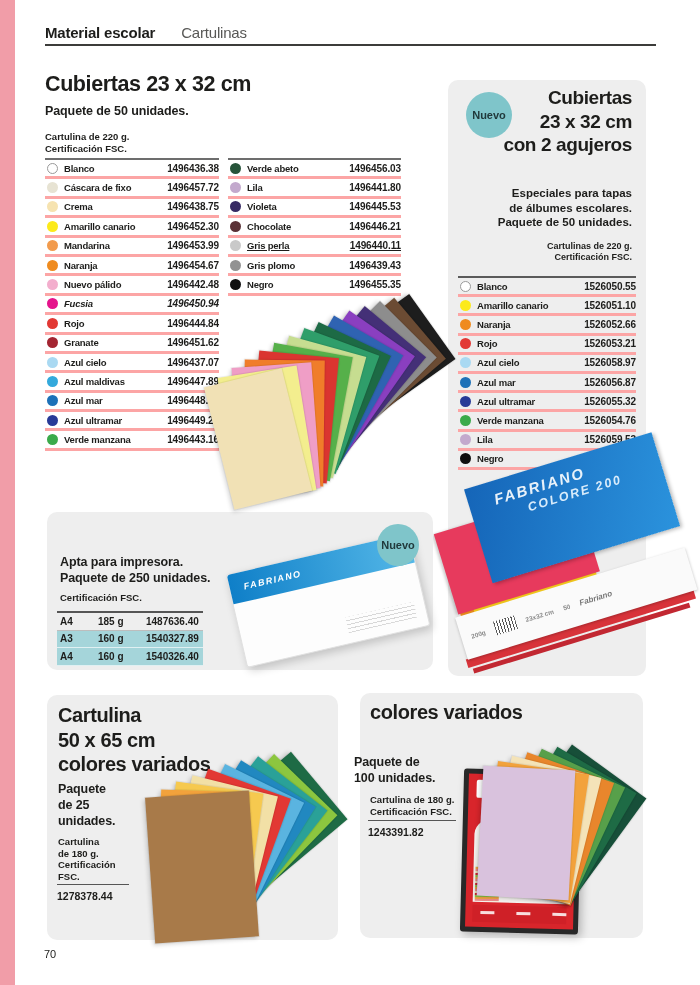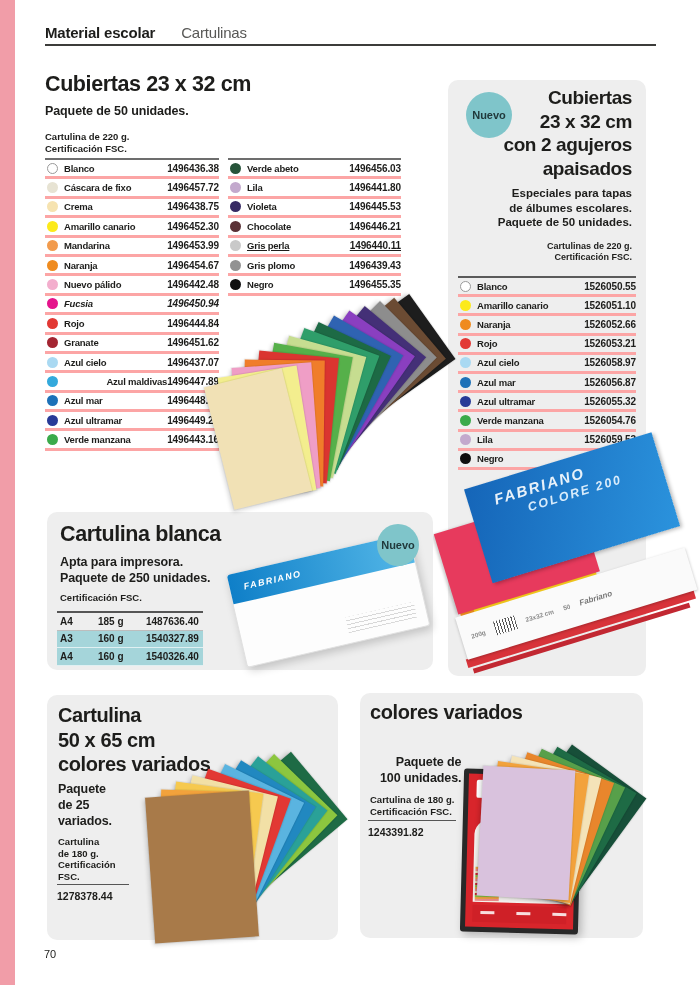--- a/index.html
+++ b/index.html
@@ -151,21 +151,21 @@
       <div class="crow" style="height: 16.4px;">
         <span class="sw" style="background: rgb(163, 37, 50);"></span>
         <span class="lb">Granate</span>
         <span class="cd">1496451.62</span>
       </div>
       <div class="crow" style="height: 16.4px;">
         <span class="sw" style="background: rgb(169, 217, 242);"></span>
         <span class="lb">Azul cielo</span>
         <span class="cd">1496437.07</span>
       </div>
-      <div class="crow" style="height: 16.4px; text-align: right;">
+      <div class="crow" style="height: 16.4px;">
         <span class="sw" style="background: rgb(51, 169, 220);"></span>
         <span class="lb">Azul maldivas</span>
         <span class="cd">1496447.89</span>
       </div>
       <div class="crow" style="height: 16.4px;">
         <span class="sw" style="background: rgb(29, 113, 184);"></span>
         <span class="lb">Azul mar</span>
         <span class="cd">1496448.57</span>
       </div>
       <div class="crow" style="height: 16.4px;">
@@ -234,21 +234,20 @@
       <div class="sheet" style="width: 80px; height: 126px; left: 134.4px; top: 19.8px; transform: rotate(49.7deg); z-index: 2; background: rgb(107, 75, 51);"></div>
       <div class="sheet" style="width: 80px; height: 126px; left: 143.2px; top: 14.4px; transform: rotate(54.6deg); z-index: 1; background: rgb(29, 29, 29);"></div>
     </div>
 
   <div class="card" style="left:448px;top:80px;width:198px;height:596px;"></div>
   <div class="badge" style="left:466px;top:92px;width:46px;height:46px;">Nuevo</div>
   <div class="abs r" style="left:470px;top:86px;width:162px;font-size:19px;font-weight:bold;letter-spacing:-0.4px;line-height:23.5px;">
     <div>Cubiertas</div>
     <div>23 x 32 cm</div>
     <div>con 2 agujeros</div>
-    <div>apaisados</div>
   </div>
   <div class="abs r" style="left:470px;top:186px;width:162px;font-size:11.5px;font-weight:bold;line-height:14.5px;">
     <div>Especiales para tapas</div>
     <div>de álbumes escolares.</div>
     <div>Paquete de 50 unidades.</div>
   </div>
   <div class="abs r" style="left:470px;top:241px;width:162px;font-size:9px;font-weight:bold;line-height:11px;">
     <div>Cartulinas de 220 g.</div>
     <div>Certificación FSC.</div>
   </div>
@@ -320,21 +319,20 @@
         <span>200g</span>
         <span class="fab-bars"></span>
         <span>23x32 cm</span>
         <span>50</span>
         <span class="script">Fabriano</span>
       </div>
     </div>
   </div>
 
   <div class="card" style="left:47px;top:512px;width:386px;height:158px;"></div>
-  <div class="abs h1" style="left:60px;top:522px;">Cartulina blanca</div>
   <div class="abs h2" style="left:60px;top:554px;">
     <div>Apta para impresora.</div>
     <div>Paquete de 250 unidades.</div>
   </div>
   <div class="abs note" style="left:60px;top:592px;">Certificación FSC.</div>
   <div id="tbl-blanca" class="ctable" style="left:57px;top:611px;width:146px;border-top-color:#555;">
       <div class="srow">
         <span class="c1">A4</span>
         <span class="c2">185 g</span>
         <span class="c3">1487636.40</span>
@@ -360,21 +358,21 @@
 
   <div class="card" style="left:47px;top:695px;width:291px;height:245px;"></div>
   <div class="abs h1" style="left:58px;top:703px;font-size:20px;line-height:24.5px;">
     <div>Cartulina</div>
     <div>50 x 65 cm</div>
     <div>colores variados</div>
   </div>
   <div class="abs h2" style="left:58px;top:781px;">
     <div>Paquete</div>
     <div>de 25</div>
-    <div>variados.</div>
+    <div>unidades.</div>
   </div>
   <div class="abs note" style="left:58px;top:836px;">
     <div>Cartulina</div>
     <div>de 180 g.</div>
     <div>Certificación</div>
     <div>FSC.</div>
   </div>
   <div class="abs" style="left:57px;top:884px;width:72px;height:1px;background:#555;"></div>
   <div class="abs code" style="left:57px;top:890px;">1278378.44</div>
   <div id="fan2" class="fan" style="left:140px;top:762px;width:200px;height:185px;">
@@ -387,21 +385,21 @@
       <div class="sheet" style="width: 88px; height: 126px; left: 61px; top: 11.6px; transform: rotate(32deg); z-index: 4; background: rgb(33, 136, 192);"></div>
       <div class="sheet" style="width: 88px; height: 126px; left: 69.5px; top: 8.2px; transform: rotate(38deg); z-index: 3; background: rgb(42, 161, 152);"></div>
       <div class="sheet" style="width: 88px; height: 126px; left: 78px; top: 4.8px; transform: rotate(44deg); z-index: 2; background: rgb(140, 198, 63);"></div>
       <div class="sheet" style="width: 88px; height: 126px; left: 86.5px; top: 1.4px; transform: rotate(50deg); z-index: 1; background: rgb(30, 107, 69);"></div>
     </div>
 
   <div class="card" style="left:360px;top:693px;width:283px;height:245px;"></div>
   <div class="abs h1" style="left:370px;top:700px;font-size:20px;line-height:25px;">
     <div>colores variados</div>
   </div>
-  <div class="abs h2" style="left:380px;top:754px;text-align:right;">
+  <div class="abs h2" style="left:354px;top:754px;">
     <div>Paquete de</div>
     <div>100 unidades.</div>
   </div>
   <div class="abs note" style="left:370px;top:794px;">
     <div>Cartulina de 180 g.</div>
     <div>Certificación FSC.</div>
   </div>
   <div class="abs" style="left:368px;top:820px;width:88px;height:1px;background:#555;"></div>
   <div class="abs code" style="left:368px;top:826px;">1243391.82</div>
 

